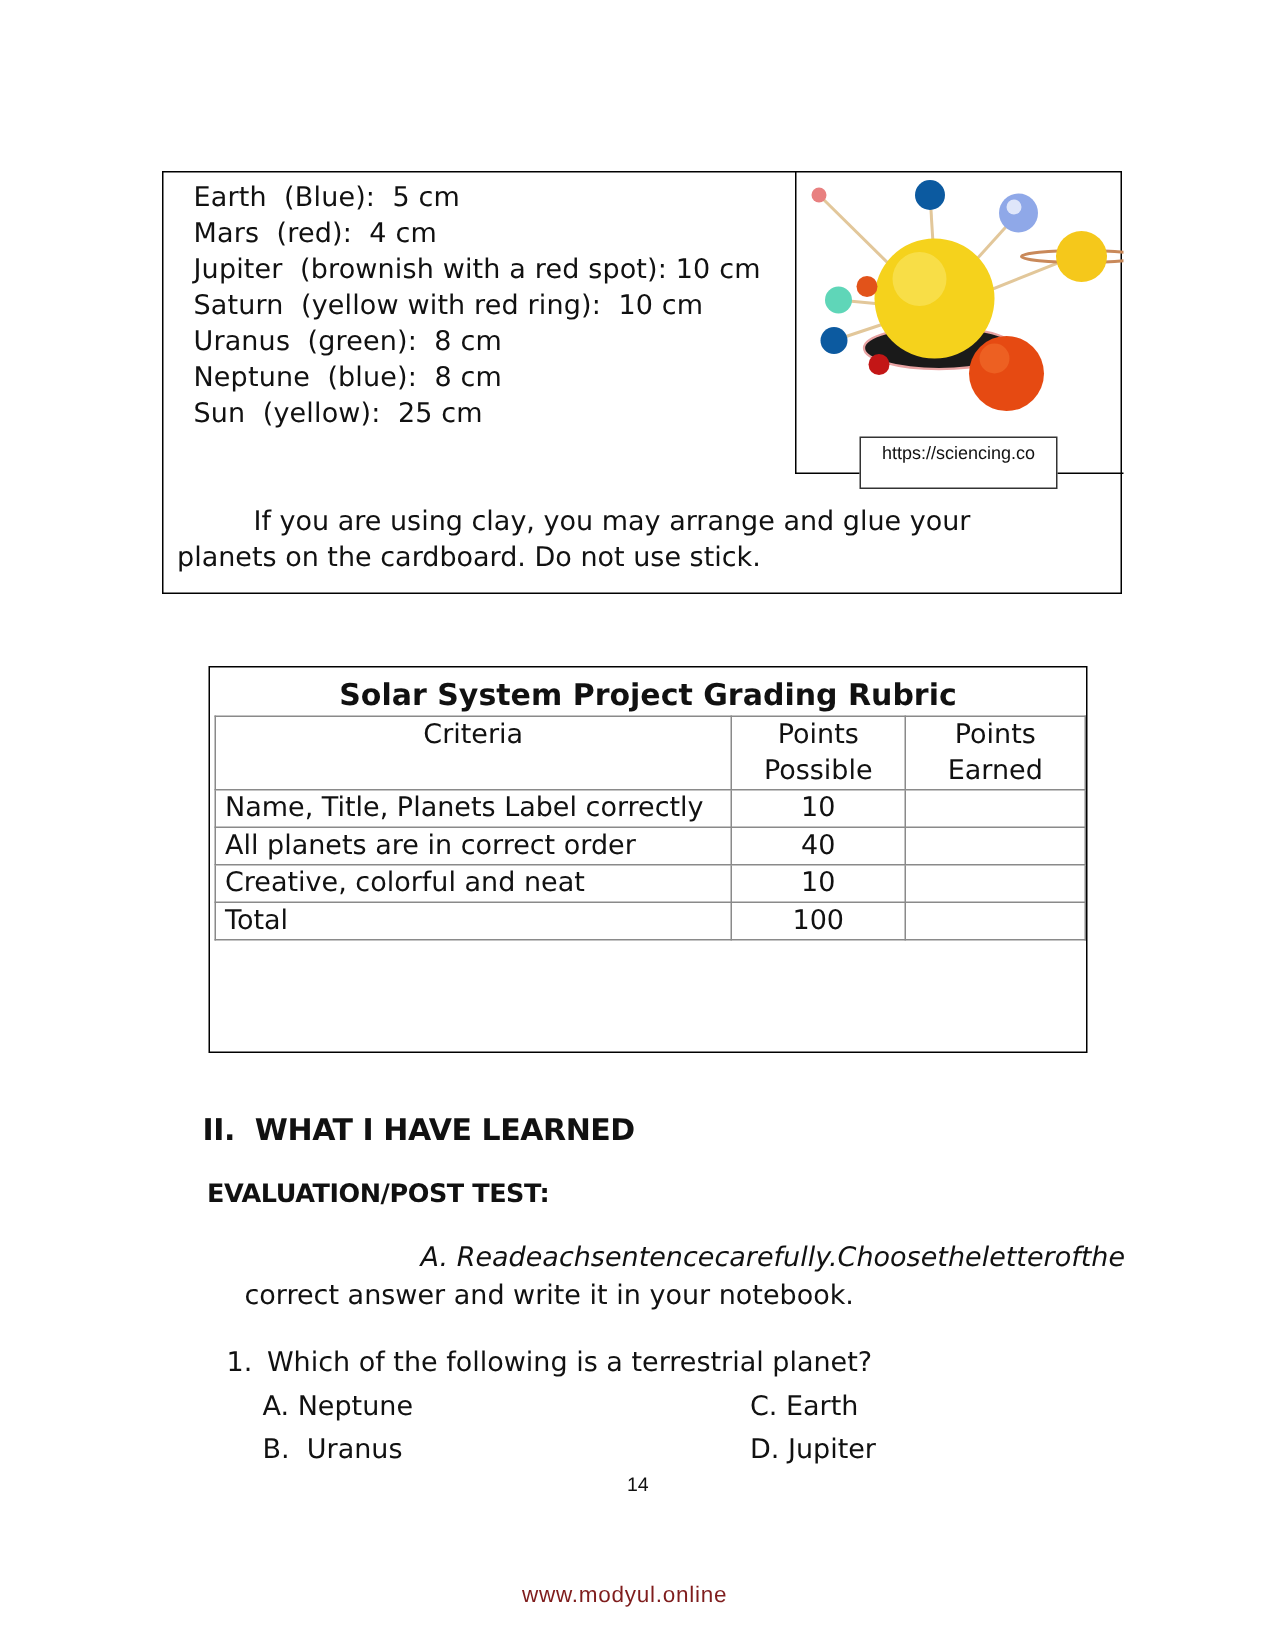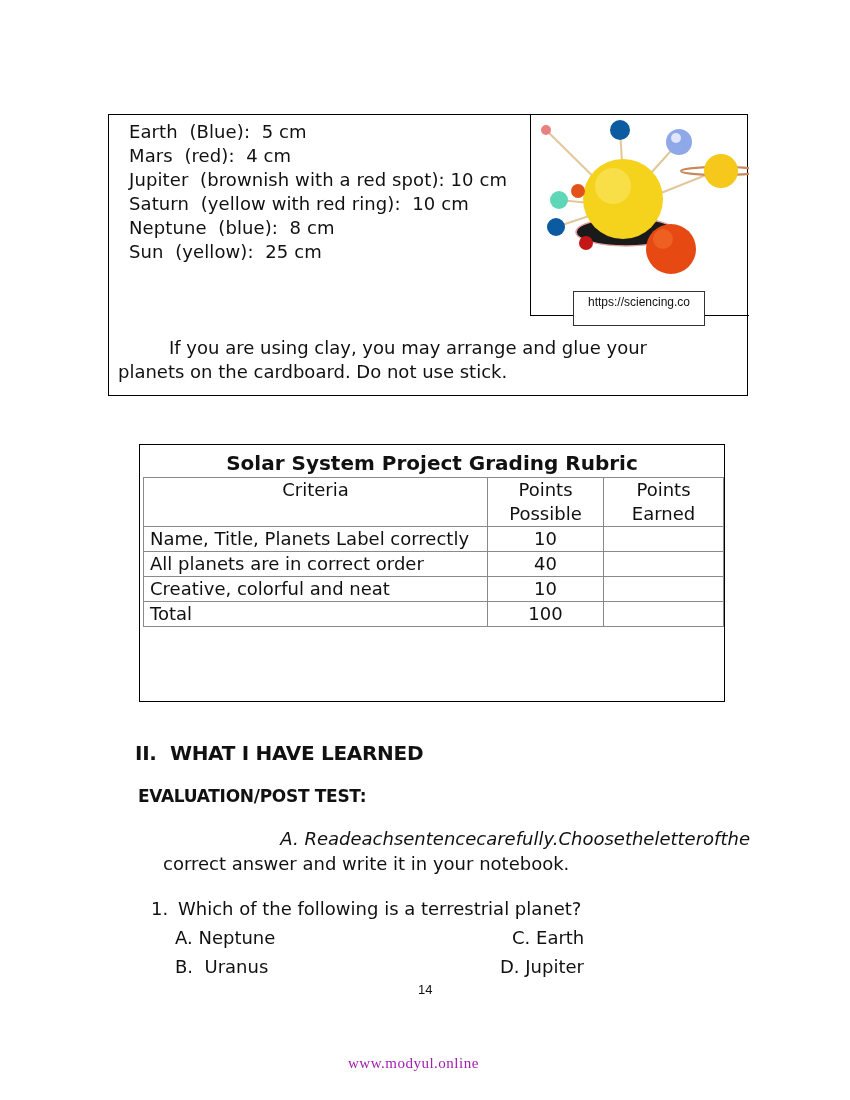--- a/index.html
+++ b/index.html
@@ -29,31 +29,32 @@
 
   
   .sec { left: 101px; top: 741px; font-weight: bold; font-size: 20px; letter-spacing: -0.3px; margin-left: 34px; }
   .eval { left: 138px; top: 786px; font-weight: bold; font-size: 17px; letter-spacing: -0.3px; }
   .instr { left: 138px; top: 826px; width: 612px; font-size: 18px; line-height: 25px; }
   .instr .line1 { display: flex; justify-content: flex-end; font-style: italic; }
   .instr .line2 { padding-left: 25px; }
   .q1 { left: 151px; top: 897px; font-size: 18px; line-height: 24px; }
   .opt { font-size: 18px; }
   .page-no { left: 418px; top: 982px; font-family: "Liberation Sans", sans-serif; font-size: 13px; }
-  .watermark { left: 348px; top: 1055px; font-family: Liberation Serif, serif; font-size: 15px; color: #a21caf; letter-spacing: 0.5px; }
+  .watermark { left: 348px; top: 1055px; font-family: Liberation Sans, sans-serif; font-size: 15px; color: #7f1d1d; letter-spacing: 0.5px; }
 </style>
 </head>
 <body>
 
 <div class="abs top-box"></div>
 <div class="abs sizes">
   <div>Earth  (Blue):  5 cm</div>
   <div>Mars  (red):  4 cm</div>
   <div>Jupiter  (brownish with a red spot): 10 cm</div>
   <div>Saturn  (yellow with red ring):  10 cm</div>
+  <div>Uranus  (green):  8 cm</div>
   <div>Neptune  (blue):  8 cm</div>
   <div>Sun  (yellow):  25 cm</div>
 </div>
 
 <div class="abs img-box">
   <svg width="219" height="202" viewBox="0 0 219 202">
 
     <g stroke="#e2c79a" stroke-width="2">
       <line x1="15" y1="16" x2="90" y2="90"></line>
       <line x1="89" y1="15" x2="92" y2="65"></line>
@@ -146,18 +147,18 @@
     <span>the</span>
   </div>
   <div class="line2">correct answer and write it in your notebook.</div>
 </div>
 
 <div class="abs q1">
   <span>1.</span>
   <span style="margin-left:4px">Which of the following is a terrestrial planet?</span>
 </div>
 <div class="abs opt" style="left:175px; top:927px;">A. Neptune</div>
-<div class="abs opt" style="left:500px; top:927px;margin-left:12px;">C. Earth</div>
+<div class="abs opt" style="left:500px; top:927px;">C. Earth</div>
 <div class="abs opt" style="left:175px; top:956px; white-space:pre;">B.  Uranus</div>
 <div class="abs opt" style="left:500px; top:956px;">D. Jupiter</div>
 
 <div class="abs page-no">14</div>
 <div class="abs watermark">www.modyul.online</div>
 
 </body></html>

